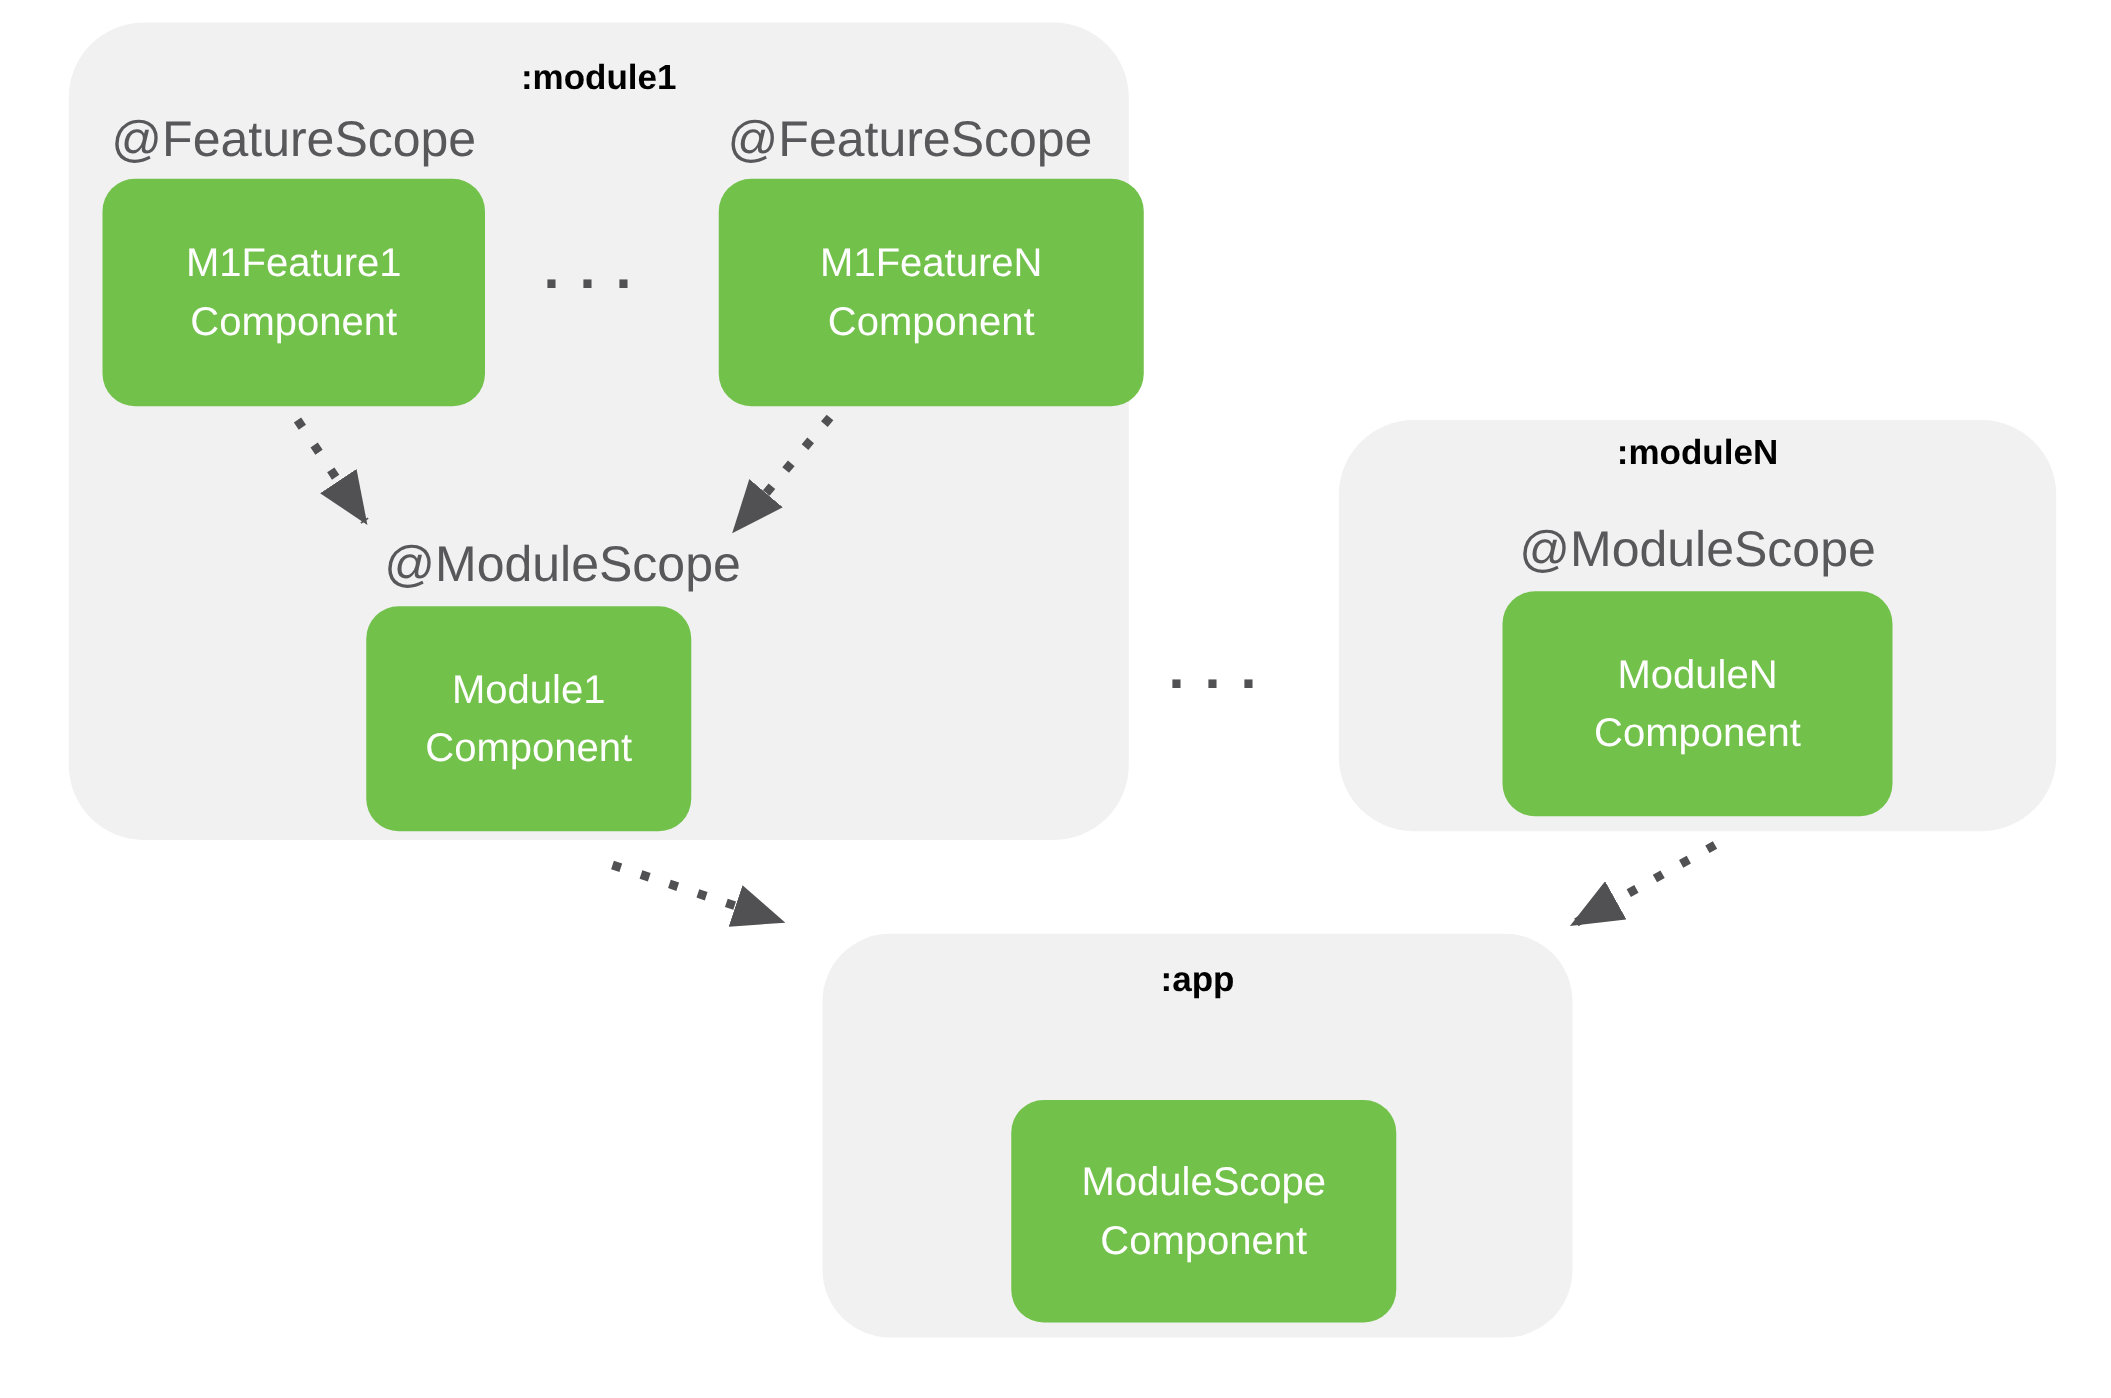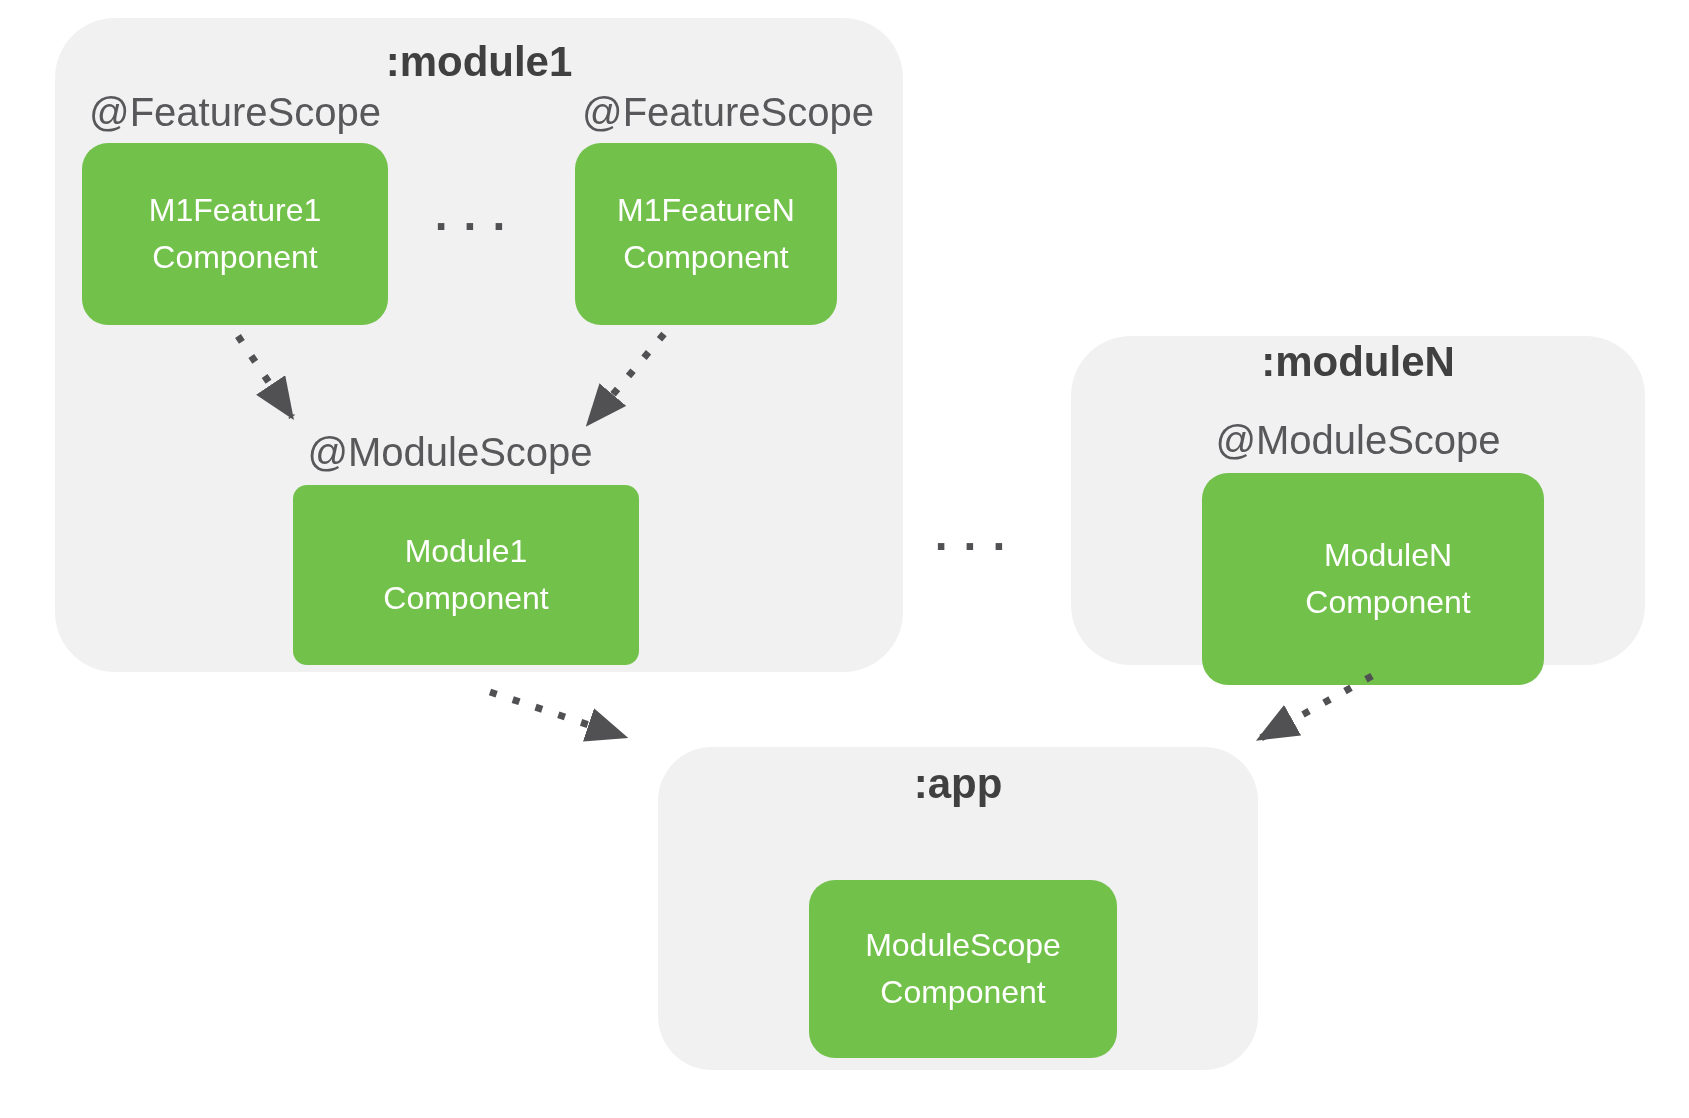--- a/index.html
+++ b/index.html
@@ -20,24 +20,24 @@
     background: #f1f1f2;
     border-radius: 60px;
   }
   .c-module1 { left: 55px;  top: 18px;  width: 848px; height: 654px; }
   .c-moduleN { left: 1071px; top: 336px; width: 574px; height: 329px; }
   .c-app     { left: 658px; top: 747px; width: 600px; height: 323px; border-radius: 54px; }
 
   .title {
     position: absolute;
     text-align: center;
-    font-size: 42px;
+    font-size: 28px;
     font-weight: bold;
     line-height: 48px;
-    color: #404040;
+    color: #000000;
   }
   .t-module1 { left: 55px;   top: 38px;  width: 848px; }
   .t-moduleN { left: 1071px; top: 338px; width: 574px; }
   .t-app     { left: 658px;  top: 760px; width: 600px; }
 
   .scope-label {
     position: absolute;
     text-align: center;
     font-size: 40px;
     line-height: 42px;
@@ -56,23 +56,23 @@
     color: #ffffff;
     font-size: 32px;
     line-height: 47px;
     text-align: center;
     display: flex;
     flex-direction: column;
     align-items: center;
     justify-content: center;
   }
   .n-feat1 { left: 82px;   top: 143px; width: 306px; height: 182px; }
-  .n-featN { left: 575px;  top: 143px; width: 262px; height: 182px; }
-  .n-mod1  { left: 293px;  top: 485px; width: 346px; height: 180px; border-radius: 14px; }
-  .n-modN  { left: 1202px; top: 473px; width: 312px; height: 212px; padding-left: 30px; }
+  .n-featN { left: 575px;  top: 143px; width: 340px; height: 182px; }
+  .n-mod1  { left: 293px;  top: 485px; width: 260px; height: 180px; }
+  .n-modN  { left: 1202px; top: 473px; width: 312px; height: 180px; }
   .n-app   { left: 809px;  top: 880px; width: 308px; height: 178px; }
 
   .ellipsis {
     position: absolute;
     width: 160px;
     height: 56px;
     text-align: center;
     font-size: 46px;
     font-weight: bold;
     line-height: 56px;

